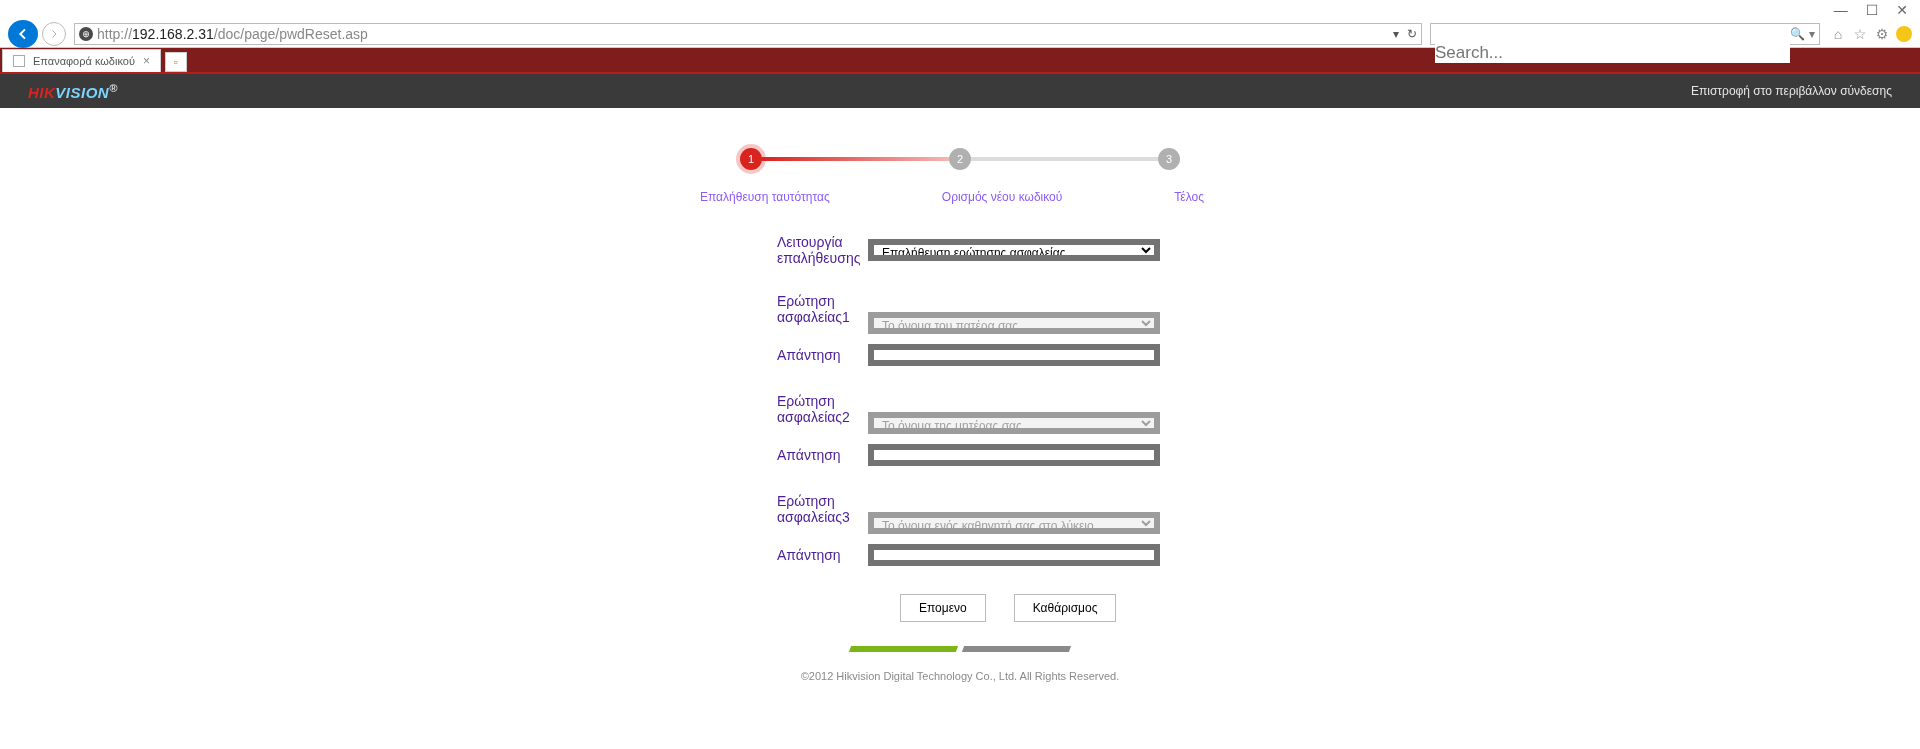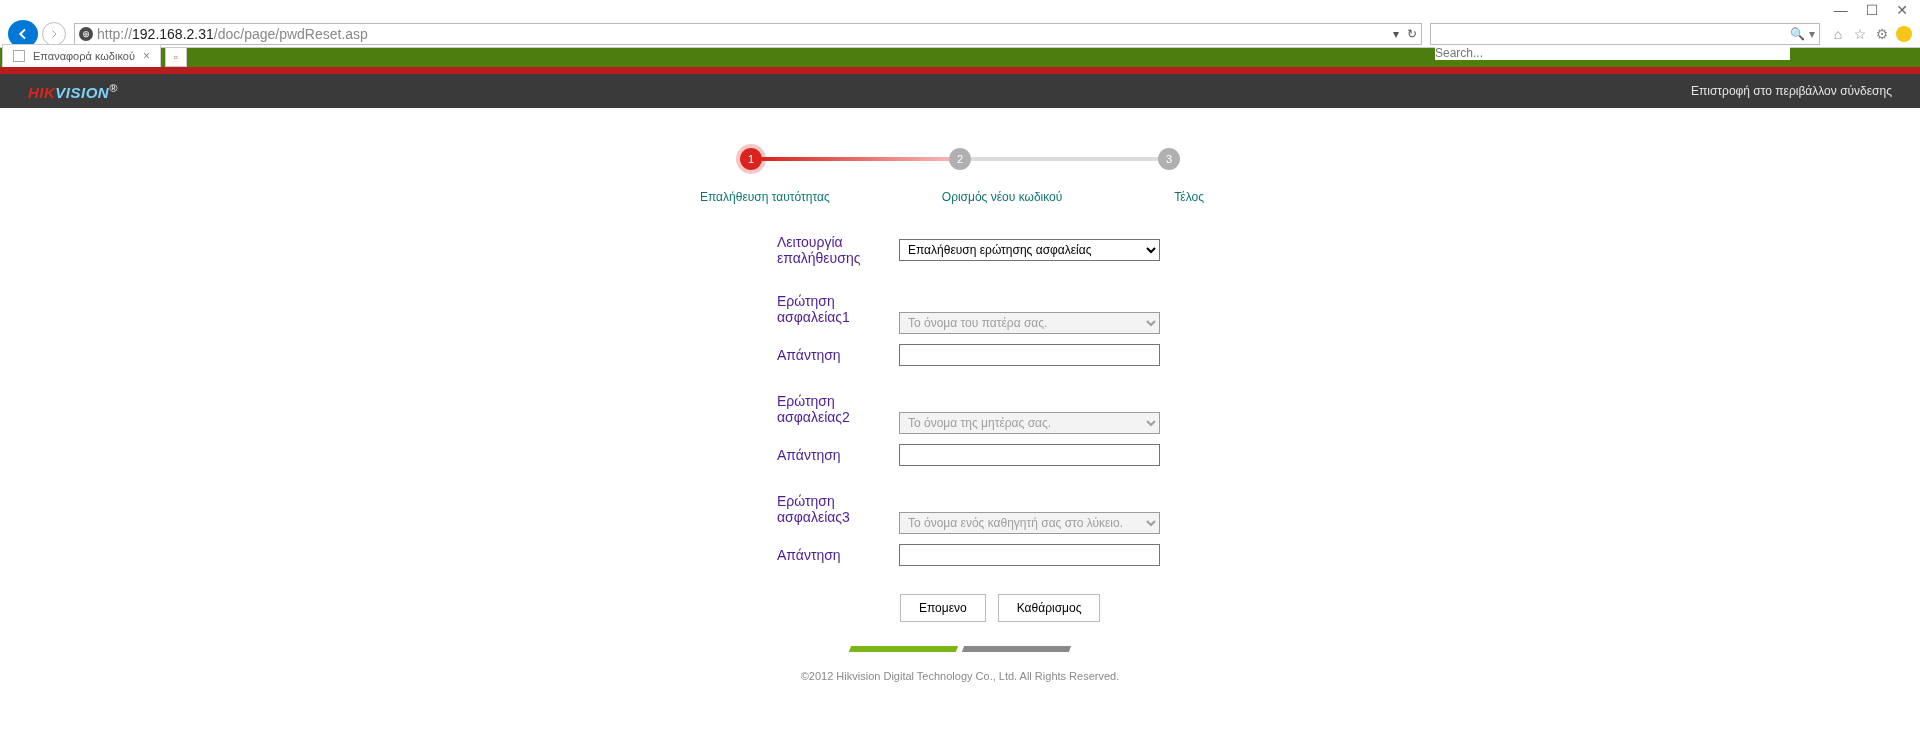--- a/index.html
+++ b/index.html
@@ -13,26 +13,26 @@
 .back-btn { width: 30px; height: 28px; background: #0078d7; border-radius: 50%; display:flex;align-items:center;justify-content:center; }
 .back-btn svg { width: 16px; height: 16px; }
 .fwd-btn { width: 24px; height: 24px; border-radius: 50%; border: 1px solid #bbb; display:flex;align-items:center;justify-content:center; }
 .fwd-btn svg { width: 12px; height: 12px; }
 .url-area { flex: 1; display: flex; align-items: center; border: 1px solid #bbb; height: 22px; padding: 0 4px; gap: 4px; margin: 0 4px; background: #fff; }
 .url-globe { width: 14px; height: 14px; border-radius: 50%; background: #4a4a4a; display:flex;align-items:center;justify-content:center;color:#fff;font-size:9px; }
 .url-text { font-size: 14px; color: #888; }
 .url-text .host { color: #222; }
 .url-right { margin-left: auto; color: #555; display:flex;align-items:center;gap:8px; }
 .search-box { width: 390px; border: 1px solid #bbb; height: 22px; display: flex; align-items: center; padding: 0 4px; background: #fff; }
-.search-box input { border: none; outline: none; flex: 1; font-size: 12px; color: #888; margin-top: 38px; }
+.search-box input { border: none; outline: none; flex: 1; font-size: 17px; color: #888; margin-top: 38px; }
 .chrome-icons { display: flex; gap: 6px; padding-left: 6px; }
 .chrome-icons span { width: 16px; height: 16px; color: #888; display:flex;align-items:center;justify-content:center;font-size:14px; }
 .smiley { width: 14px; height: 14px; background: #f5c518; border-radius: 50%; }
 
-.tabbar { height: 26px; display: flex; align-items: flex-end; border-bottom: 7px solid #b91c1c; background: #4d7c0f; padding-left: 2px; }
+.tabbar { height: 26px; display: flex; align-items: flex-end; border-bottom: 2px solid #b91c1c; background: #7f1d1d; padding-left: 2px; }
 .tab { background: #fff; border: 1px solid #ccc; border-bottom: none; padding: 4px 10px; display: flex; align-items: center; gap: 8px; font-size: 11px; color: #555; min-width: 140px; }
 .tab-close { color: #888; font-size: 12px; }
 .newtab { width: 22px; height: 20px; border: 1px solid #ccc; margin-left: 4px; display:flex;align-items:center;justify-content:center;color:#c08030;background:#fff; }
 
 
 .app-header { height: 34px; background: #3a3a3a; display: flex; align-items: center; padding: 0 28px; justify-content: space-between; }
 .logo { font-weight: bold; font-style: italic; font-size: 15px; letter-spacing: 0.5px; }
 .logo .hik { color: #d9231f; }
 .logo .vision { color: #7dd3fc; }
 .logo .reg { color: #ddd; font-size: 11px; vertical-align: super; }
@@ -40,34 +40,34 @@
 
 
 .steps { width: 440px; margin: 40px auto 0; display: flex; align-items: center; }
 .step-circle { width: 22px; height: 22px; border-radius: 50%; display:flex;align-items:center;justify-content:center; color:#fff; font-size: 11px; flex-shrink:0; }
 .step-active { background: #d9231f; box-shadow: 0 0 0 4px rgba(217,35,31,0.25); }
 .step-pending { background: #b0b0b0; }
 .step-line { flex:1; height: 4px; }
 .line-active { background: linear-gradient(to right, #d9231f, #f5b5b3); }
 .line-pending { background: #dcdcdc; }
 
-.step-labels { width: 500px; margin: 20px auto 0; display: flex; justify-content: space-between; font-size: 12px; color: #0f766e; }
+.step-labels { width: 500px; margin: 20px auto 0; display: flex; justify-content: space-between; font-size: 12px; color: #8b5cf6; }
 .step-labels div:nth-child(1){ margin-left: -10px;}
 .step-labels div:nth-child(3){ margin-right: 6px;}
 
 
 .form { width: 400px; margin: 30px auto 0; }
 .form-row { display: flex; align-items: center; margin-bottom: 10px; }
 .form-row.gap { margin-top: 18px; }
 .form-label { width: 140px; font-size: 14px; color: #4c1d95; margin-left: 17px; }
 .form-ctrl { flex: 1; }
-.form-ctrl select, .form-ctrl input { width: 261px; height: 22px; font-size: 12px; border: 1px solid #737373; padding: 0 4px; background: #fff; }
+.form-ctrl select, .form-ctrl input { width: 292px; height: 22px; font-size: 12px; border: 6px solid #737373; padding: 0 4px; background: #fff; }
 .form-ctrl select.disabled { background: #eee; color: #777; margin-top: 28px; }
 
-.form-buttons { margin: 28px 0 0 140px; display: flex; gap: 12px; }
+.form-buttons { margin: 28px 0 0 140px; display: flex; gap: 28px; }
 .form-buttons button { padding: 6px 18px; font-size: 12px; border: 1px solid #bbb; background: #fff; cursor: pointer; }
 
 
 .brand { width: 220px; margin: 24px auto 0; text-align: center; }
 .brand-text { font-size: 34px; font-weight: 900; color: #6a6a6a; letter-spacing: 1px; font-family: Arial, sans-serif; }
 .brand-under { height: 6px; display: flex; margin-top: 2px; }
 .brand-under .g { flex: 1; background: #7cb518; transform: skewX(-20deg); margin-right:6px;}
 .brand-under .s { flex: 1; background: #8a8a8a; transform: skewX(-20deg); }
 
 .copyright { text-align: center; font-size: 11px; color: #8a8a8a; margin-top: 18px; }

